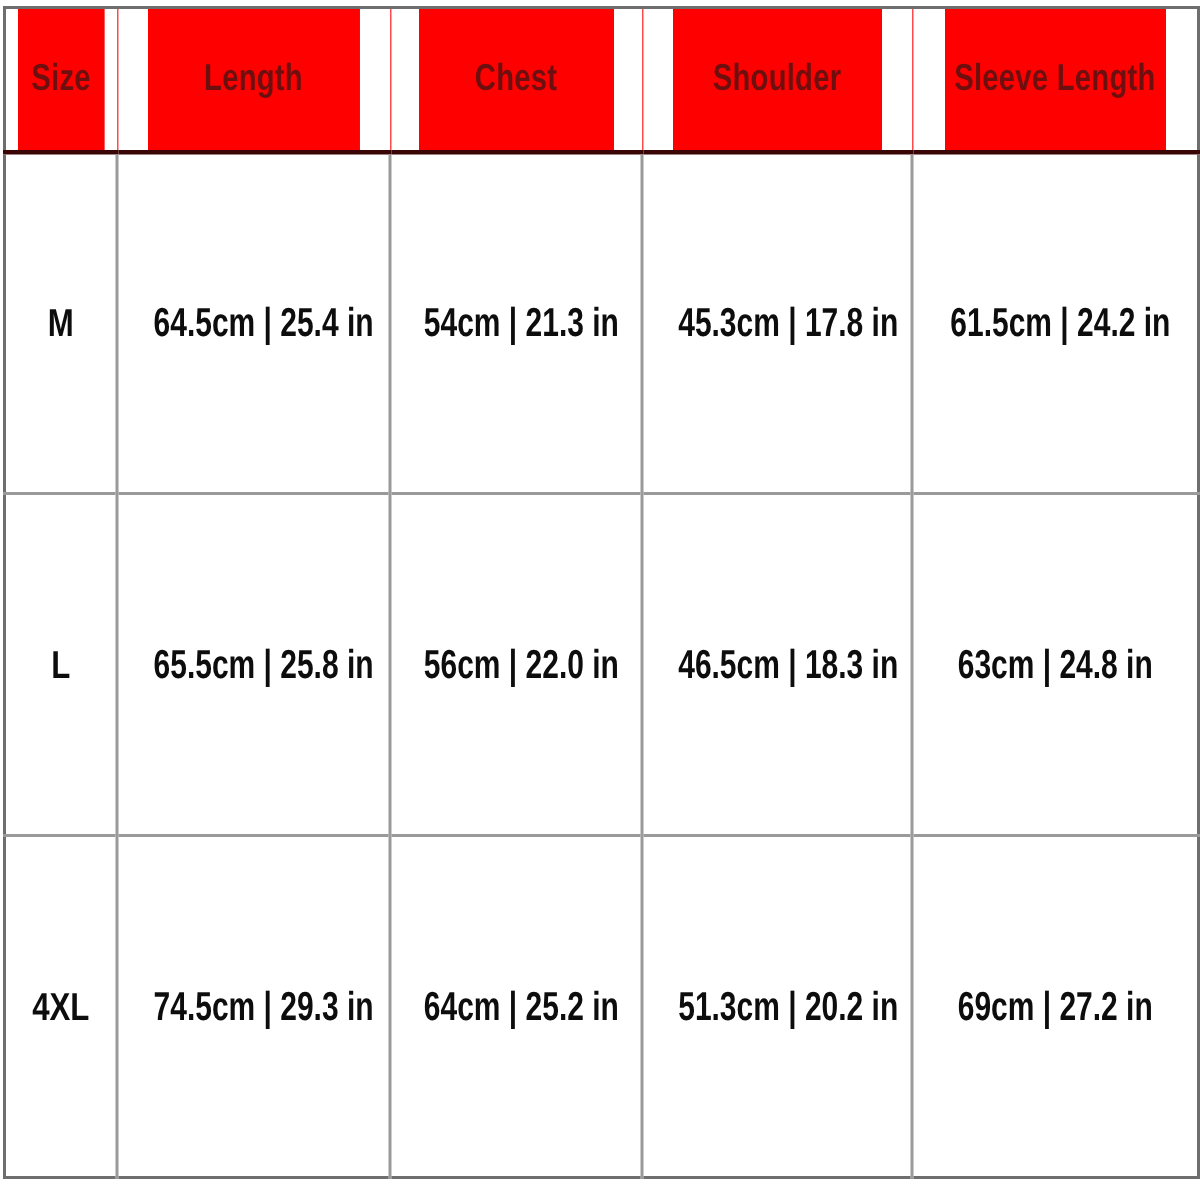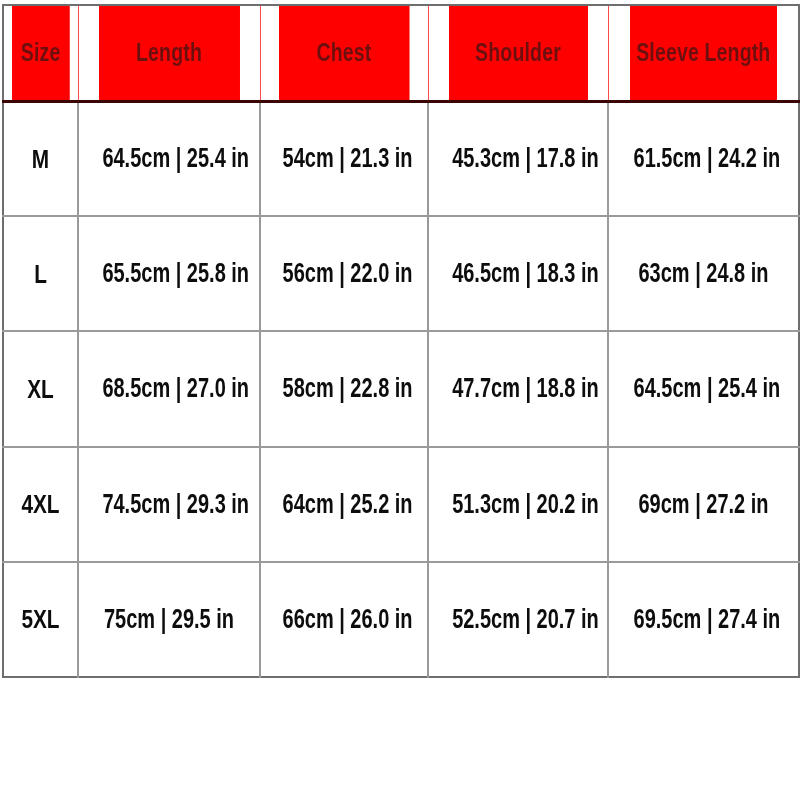--- a/index.html
+++ b/index.html
@@ -12,21 +12,21 @@
     height: 800px;
     font-family: "Liberation Sans", "DejaVu Sans", sans-serif;
     overflow: hidden;
   }
 
   #size-chart-wrap {
     position: absolute;
     left: 2px;
     top: 4px;
     width: 796px;
-    height: 674px;
+    height: 782px;
     box-sizing: border-box;
   }
 
   table.size-chart {
     width: 100%;
     height: 100%;
     border-collapse: collapse;
     table-layout: fixed;
     border: 2px solid #6e6e6e;
     background: #ffffff;
@@ -141,64 +141,30 @@
           </td>
           <td>
             <span class="cell-inner">46.5cm | 18.3 in</span>
           </td>
           <td>
             <span class="cell-inner">63cm | 24.8 in</span>
           </td>
         </tr>
         <tr>
           <td class="size-cell">
-            <span class="cell-inner">XL</span>
-          </td>
-          <td>
-            <span class="cell-inner">68.5cm | 27.0 in</span>
-          </td>
-          <td>
-            <span class="cell-inner">58cm | 22.8 in</span>
-          </td>
-          <td>
-            <span class="cell-inner">47.7cm | 18.8 in</span>
-          </td>
-          <td>
-            <span class="cell-inner">64.5cm | 25.4 in</span>
-          </td>
-        </tr>
-        <tr>
-          <td class="size-cell">
             <span class="cell-inner">4XL</span>
           </td>
           <td>
             <span class="cell-inner">74.5cm | 29.3 in</span>
           </td>
           <td>
             <span class="cell-inner">64cm | 25.2 in</span>
           </td>
           <td>
             <span class="cell-inner">51.3cm | 20.2 in</span>
           </td>
           <td>
             <span class="cell-inner">69cm | 27.2 in</span>
           </td>
         </tr>
-        <tr>
-          <td class="size-cell">
-            <span class="cell-inner">5XL</span>
-          </td>
-          <td>
-            <span class="cell-inner">75cm | 29.5 in</span>
-          </td>
-          <td>
-            <span class="cell-inner">66cm | 26.0 in</span>
-          </td>
-          <td>
-            <span class="cell-inner">52.5cm | 20.7 in</span>
-          </td>
-          <td>
-            <span class="cell-inner">69.5cm | 27.4 in</span>
-          </td>
-        </tr>
       </tbody>
   </table>
 </div>
 
 </body></html>

